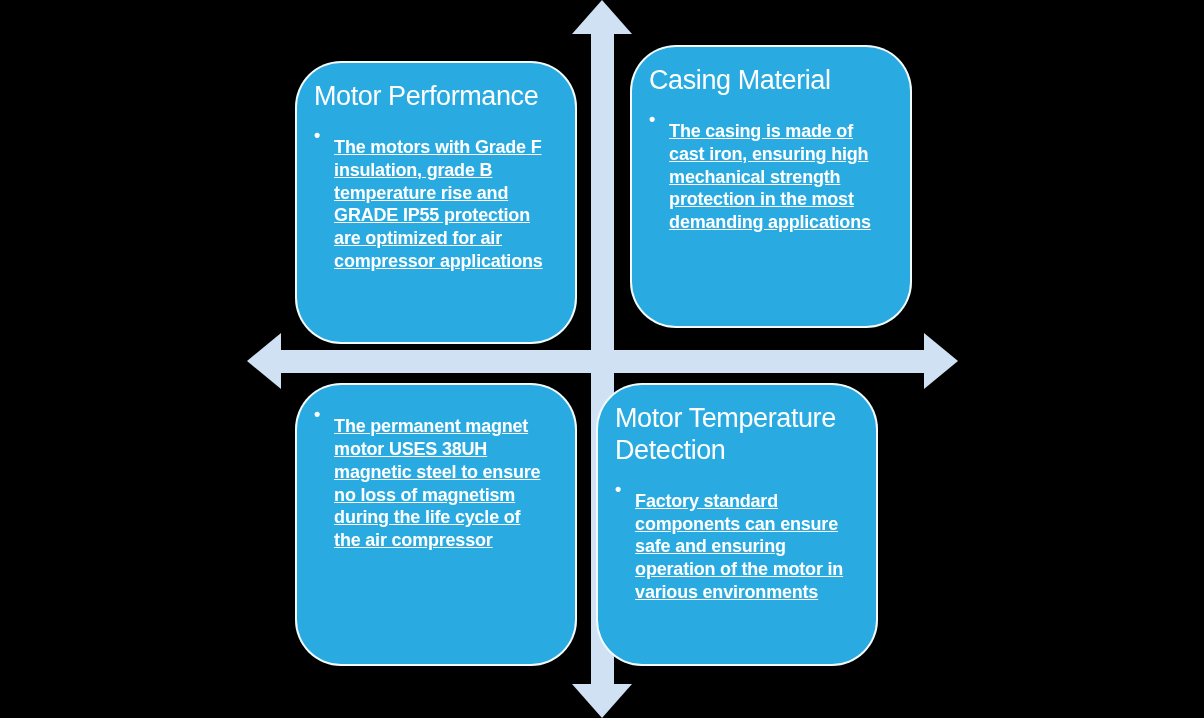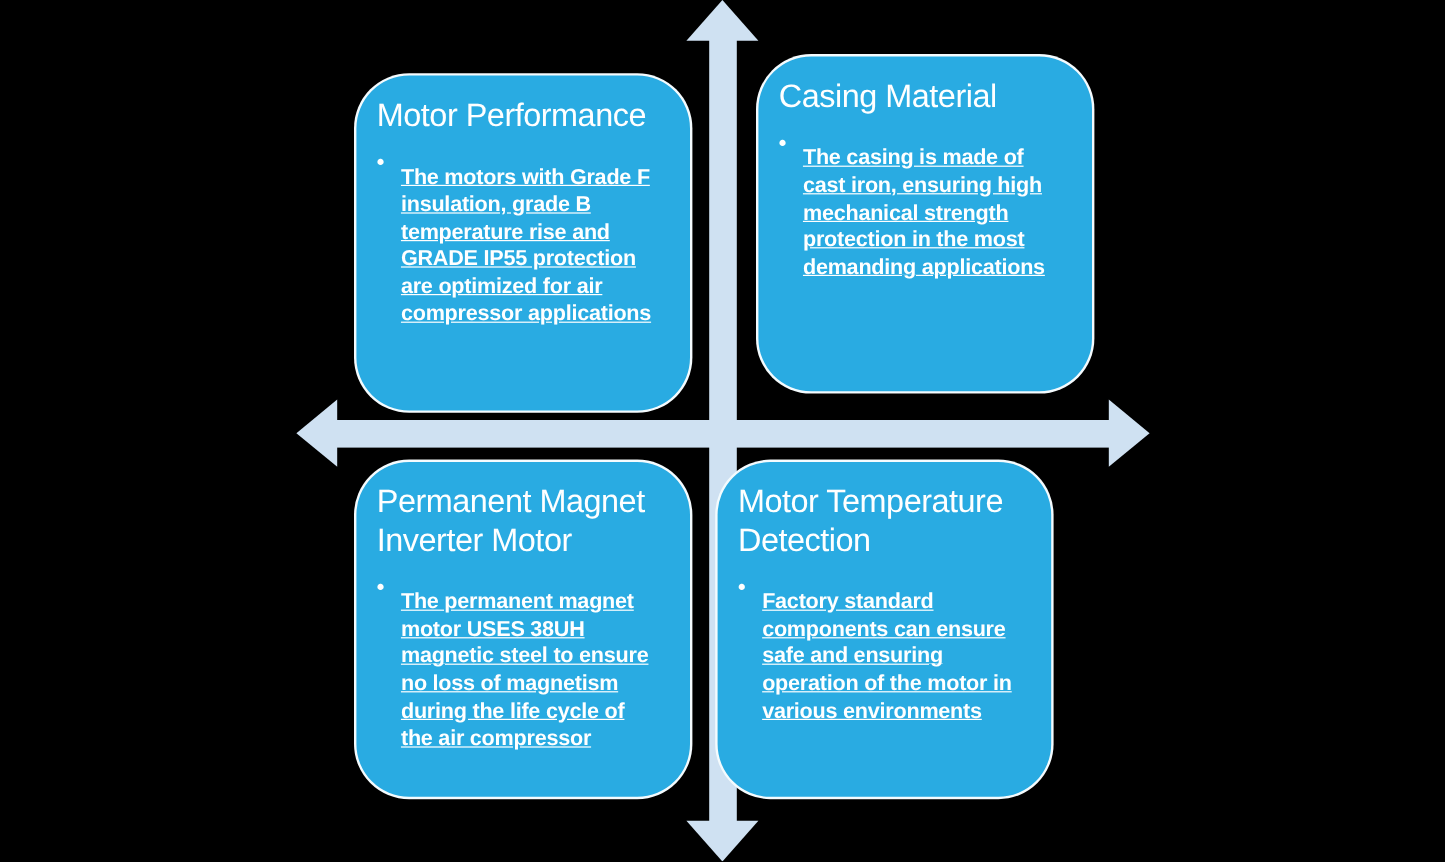--- a/index.html
+++ b/index.html
@@ -129,22 +129,20 @@
       <span class="bullet-glyph">•</span>
       <p class="quad-body">The casing is made of
 cast iron, ensuring high
 mechanical strength
 protection in the most
 demanding applications</p>
     </div>
   </section>
 
   <section class="quad bl">
-    <h2 class="quad-title">Permanent Magnet
-Inverter Motor</h2>
     <div class="bullet-row">
       <span class="bullet-glyph">•</span>
       <p class="quad-body">The permanent magnet
 motor USES 38UH
 magnetic steel to ensure
 no loss of magnetism
 during the life cycle of
 the air compressor</p>
     </div>
   </section>

